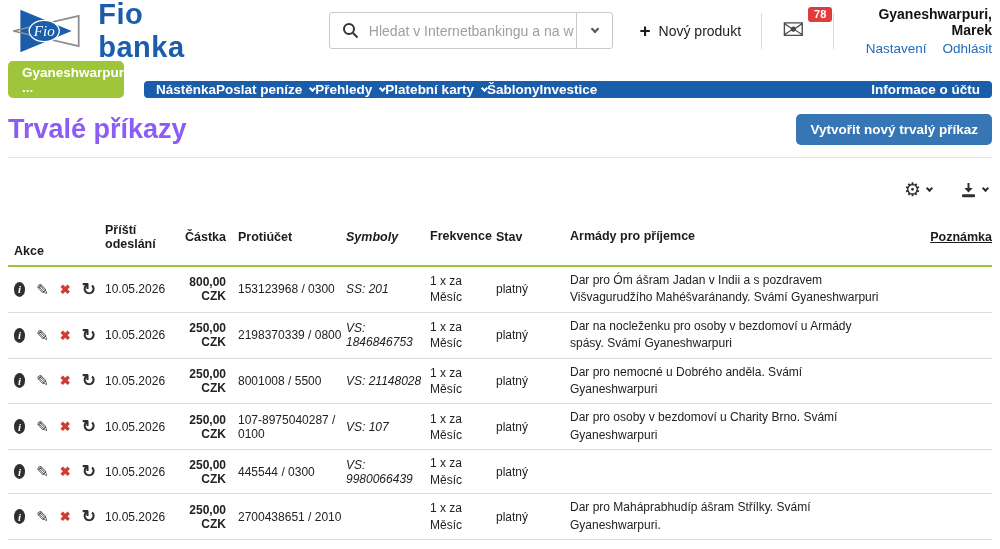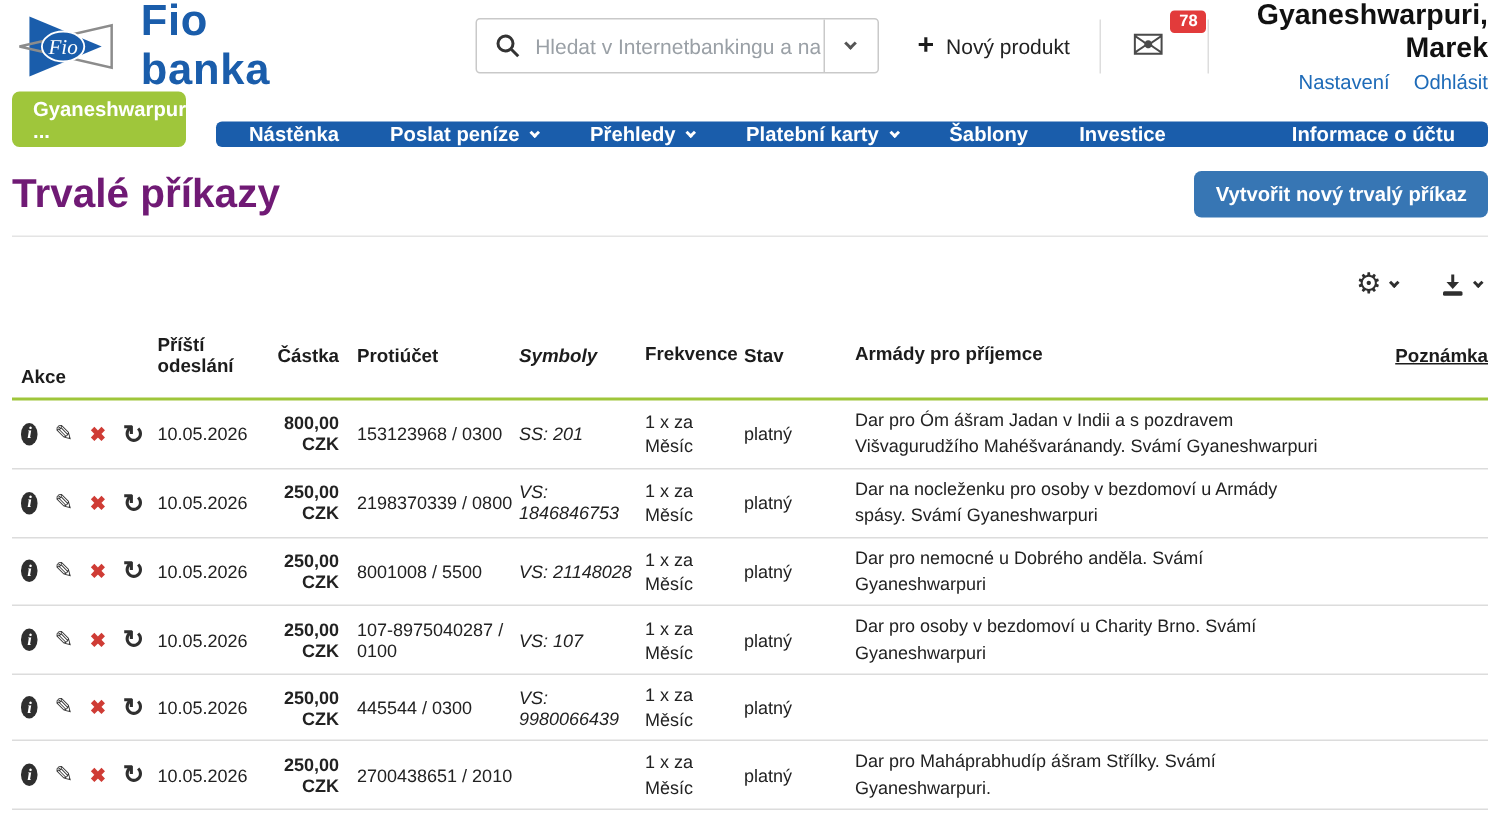--- a/index.html
+++ b/index.html
@@ -20,33 +20,33 @@
   .search-dd { width:36px; align-self:stretch; border-left:1px solid #c9c9c9; display:flex; align-items:center; justify-content:center; cursor:pointer; }
   .chev { width:6px; height:6px; border-right:2px solid currentColor; border-bottom:2px solid currentColor; transform:rotate(45deg); margin-top:-3px; display:inline-block; }
   .search-dd .chev { color:#555; }
   .new-product { margin-left:26px; font-size:14px; color:#222; display:flex; align-items:center; gap:8px; cursor:pointer; white-space:nowrap; }
   .plus { font-size:19px; font-weight:bold; color:#1c1c1c; line-height:1; }
   .vsep { width:1px; height:36px; background:#ddd; margin:0 20px; flex:none; }
   .mail { position:relative; cursor:pointer; margin-right:8px; }
   .env { font-size:27px; color:#4a4a4a; line-height:1; }
   .badge { position:absolute; top:-10px; left:26px; background:#e23b3b; color:#fff; font-size:11px; font-weight:bold; padding:1px 6px 2px; border-radius:3px; }
   .userbox { margin-left:12px; text-align:right; flex:1; }
-  .uname { font-weight:bold; font-size:19px; color:#111; }
+  .uname { font-weight:bold; font-size:14px; color:#111; }
   .ulinks { font-size:13.5px; display:flex; gap:16px; justify-content:flex-end; margin-top:3px; }
   .ulinks a { color:#1e6bb8; text-decoration:none; cursor:pointer; }
   
   .navrow { display:flex; padding:0 8px; gap:20px; height:37px; }
   .acct-btn { width:116px; flex:none; background:#9fc63b; border-radius:5px; color:#fff; font-weight:bold; font-size:13.5px; display:flex; align-items:center; padding-left:14px; cursor:pointer; }
-  .navbar { flex:1; background:#1a5dab; border-radius:4px; display:flex; align-items:center; padding:0 22px; gap:34px; color:#fff; font-weight:bold; font-size:13.5px;margin-top:20px; }
+  .navbar { flex:1; background:#1a5dab; border-radius:4px; display:flex; align-items:center; padding:0 12px; color:#fff; font-weight:bold; font-size:13.5px;margin-top:20px; }
   .nav-item { display:flex; align-items:center; gap:8px; cursor:pointer; white-space:nowrap; }
   .nav-item .chev { width:5px; height:5px; }
   .nav-right { margin-left:auto; }
   
   .title-row { padding:0 8px; margin-top:16px; display:flex; justify-content:space-between; align-items:center; }
-  .title-row h1 { font-size:27px; font-weight:bold; margin:0; color:#701a75; }
+  .title-row h1 { font-size:27px; font-weight:bold; margin:0; color:#8b5cf6; }
   .create-btn { background:#3776b4; color:#fff; border:none; border-radius:5px; font-size:13.5px; font-weight:bold; padding:8px 14px; cursor:pointer; font-family:"Liberation Sans", sans-serif; }
   .divider { margin:12px 8px 0; border-top:1px solid #e4e4e4; }
   
   .tools { display:flex; justify-content:flex-end; gap:28px; padding:0 12px; margin-top:22px; color:#2f2f2f; }
   .tool { display:flex; align-items:center; gap:6px; cursor:pointer; }
   .gear { font-size:19px; line-height:1; }
   .tool .chev { width:5px; height:5px; color:#2f2f2f; }
   
   .table { margin:12px 8px 0; }
   .thead, .trow { display:grid; grid-template-columns:88px 66px 64px 116px 84px 66px 74px 1fr 92px; align-items:center; }

